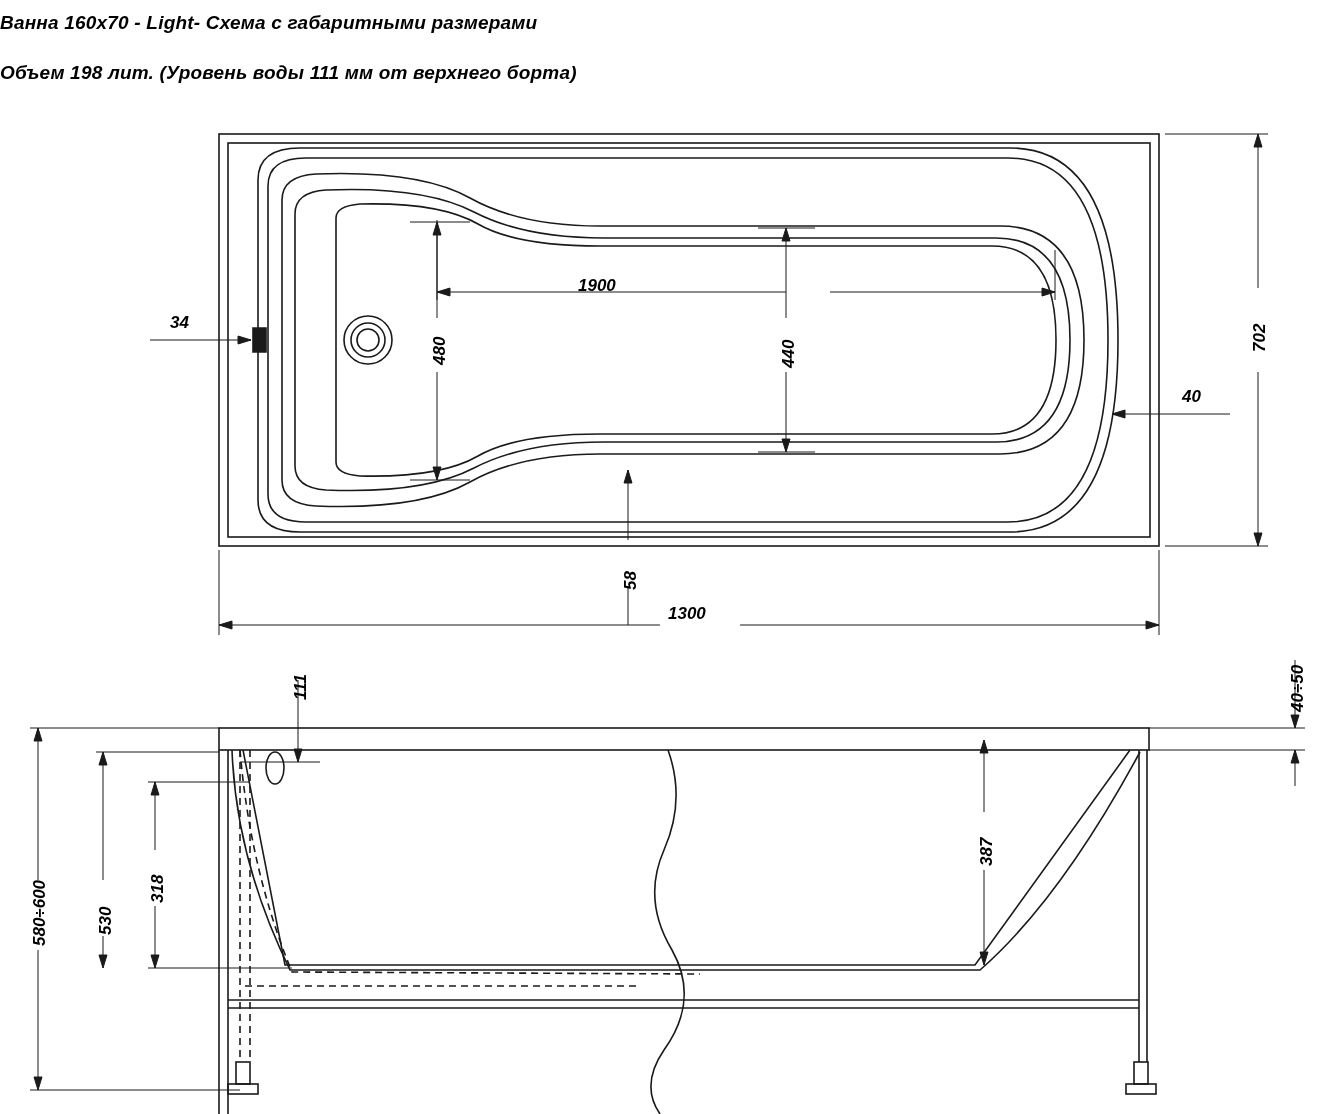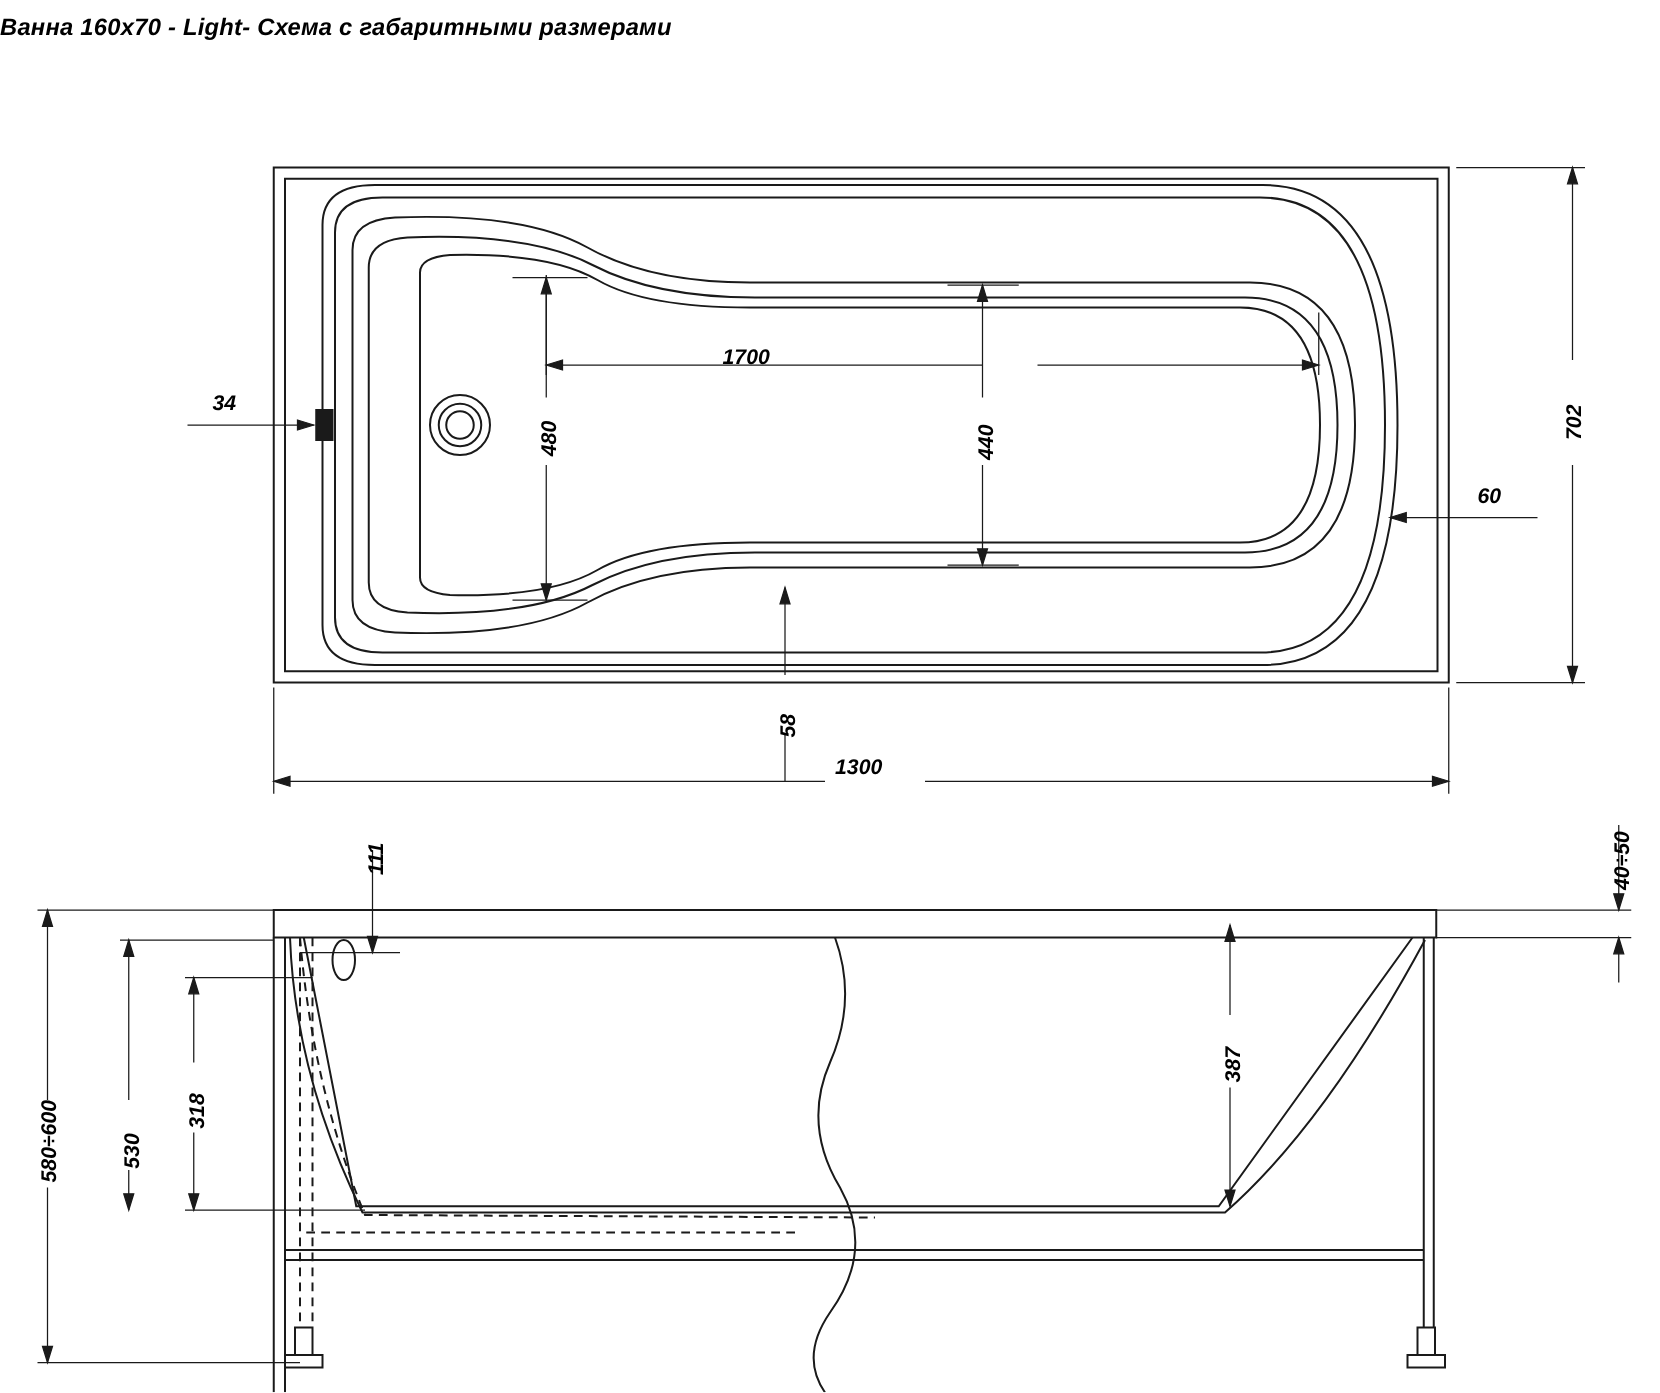--- a/index.html
+++ b/index.html
@@ -44,20 +44,21 @@
     transform-origin: left top;
     transform: rotate(-90deg);
   }
 </style>
 </head>
 <body>
 
 <div id="sheet">
 
   <div class="title" id="title1">Ванна 160x70 - Light- Схема с габаритными размерами</div>
+  <div class="title" id="title2">Объем 198 лит. (Уровень воды  111  мм от верхнего борта)</div>
 
   <svg width="1328" height="1114">
     <g stroke="#1a1a1a" fill="none" stroke-width="1.6">
 
       <rect x="219" y="134" width="940" height="412"></rect>
       <rect x="228" y="143" width="922" height="394"></rect>
 
       <path d="M258 180 Q258 148 300 148 L1010 148 Q1118 148 1118 340 Q1118 532 1010 532 L300 532 Q258 532 258 500 Z"></path>
       <path d="M268 186 Q268 158 306 158 L1008 158 Q1108 158 1108 340 Q1108 522 1008 522 L306 522 Q268 522 268 494 Z"></path>
 
@@ -185,22 +186,22 @@
 
         <line x1="984" y1="740" x2="984" y2="812"></line>
         <line x1="984" y1="870" x2="984" y2="965"></line>
         <path d="M984 740 L980 753 L988 753 Z" fill="#1a1a1a"></path>
         <path d="M984 965 L980 952 L988 952 Z" fill="#1a1a1a"></path>
       </g>
     </g>
   </svg>
 
   <div class="dim" style="left:170px; top:313px;">34</div>
-  <div class="dim" style="left:1182px; top:387px;">60</div>
-  <div class="dim" style="left:578px; top:276px;">1700</div>
+  <div class="dim" style="left:1182px; top:387px;">40</div>
+  <div class="dim" style="left:578px; top:276px;">1900</div>
   <div class="dim vert" style="left:430px; top:365px;">480</div>
   <div class="dim vert" style="left:779px; top:368px;">440</div>
   <div class="dim vert" style="left:621px; top:590px;">58</div>
   <div class="dim" style="left:668px; top:604px;">1300</div>
   <div class="dim vert" style="left:1250px; top:352px;">702</div>
 
   <div class="dim vert" style="left:291px; top:700px;">111</div>
   <div class="dim vert" style="left:1288px; top:712px;">40÷50</div>
   <div class="dim vert" style="left:148px; top:903px;">318</div>
   <div class="dim vert" style="left:96px; top:935px;">530</div>

